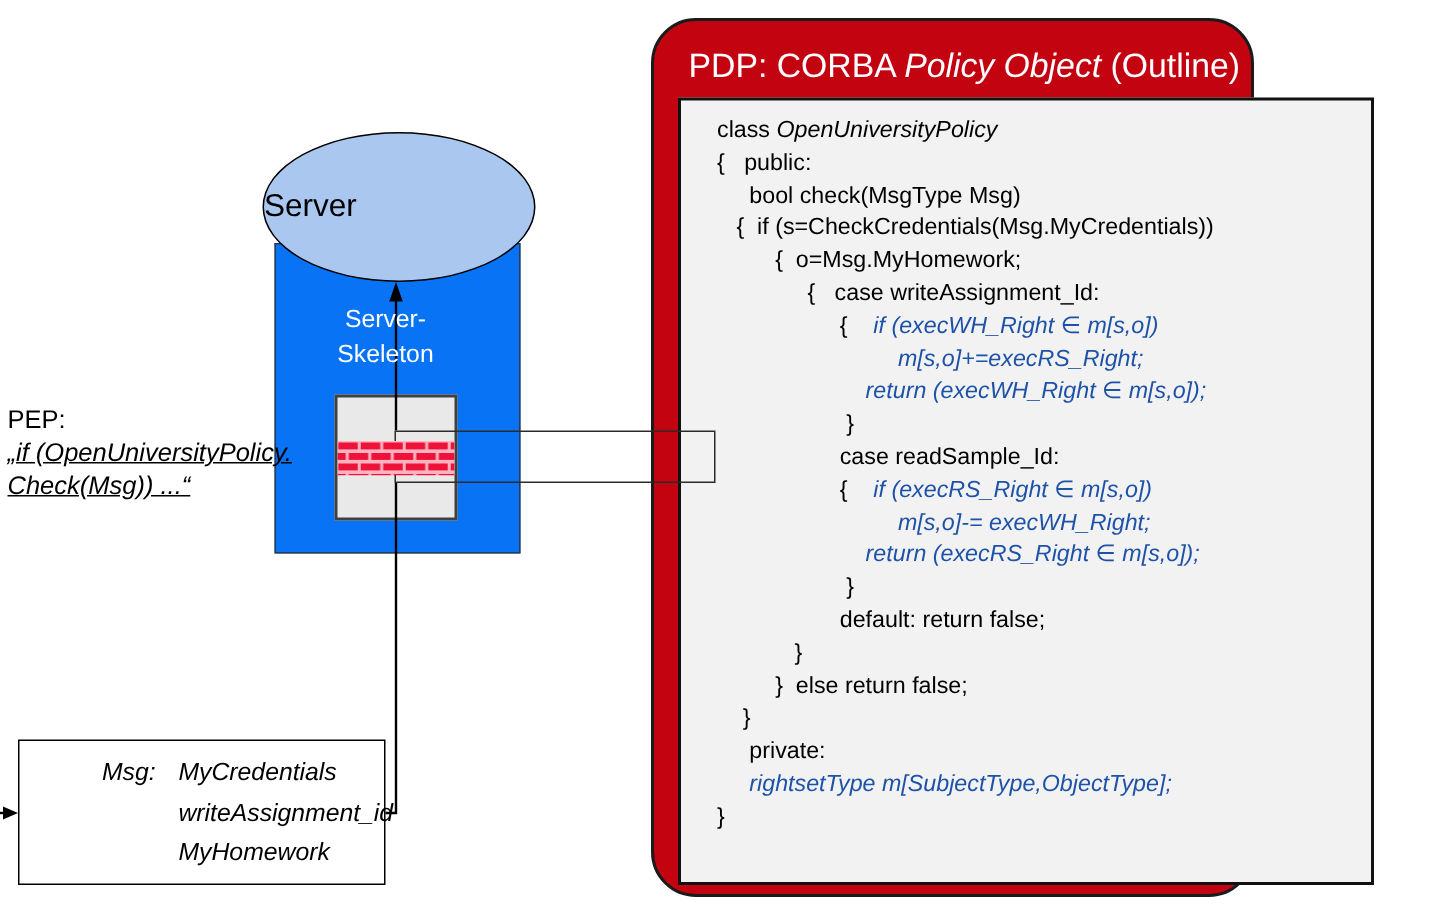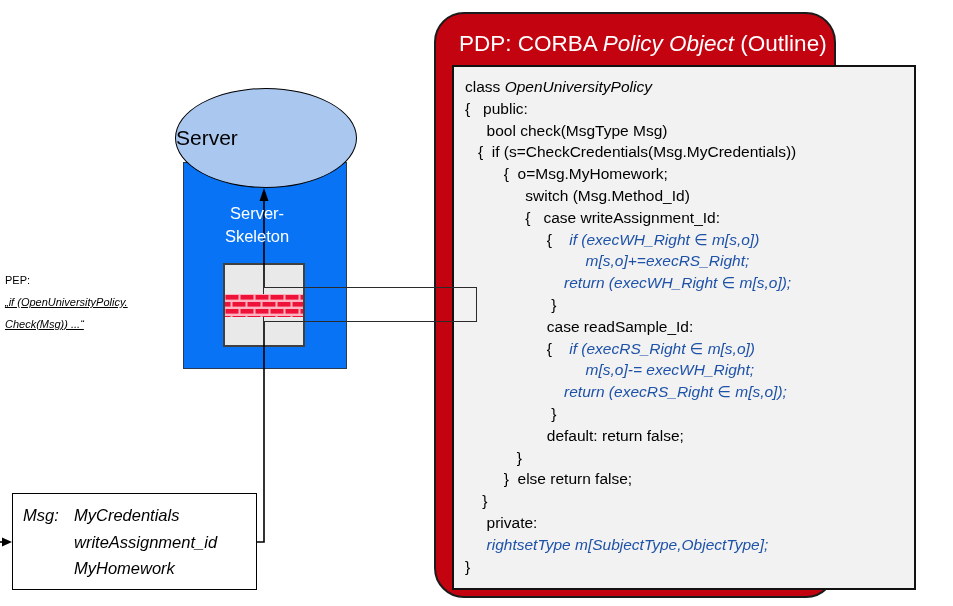--- a/index.html
+++ b/index.html
@@ -15,39 +15,39 @@
   .server-label{font-size:21px;color:#000;}
   .skeleton-label{position:absolute;left:183px;top:202px;width:148px;text-align:center;
              color:#fff;font-size:16.5px;line-height:23px;z-index:6;}
   .gray-box{position:absolute;left:223px;top:263px;width:82px;height:84px;
              background:#e9e9e9;border:2px solid #404040;box-sizing:border-box;z-index:2;}
   .bricks{position:absolute;left:225px;top:294px;width:78px;height:23px;z-index:5;}
   .callout{position:absolute;left:263px;top:287px;width:214px;height:35px;
              border:1.5px solid #2b2b2b;box-sizing:border-box;background:transparent;z-index:4;}
   .lines-overlay{position:absolute;left:0;top:0;width:953px;height:606px;z-index:3;pointer-events:none;}
 
-  .pep-text{position:absolute;left:5px;top:269px;width:240px;font-size:11px;line-height:22px;
+  .pep-text{position:absolute;left:5px;top:269px;width:240px;font-size:17px;line-height:22px;
              white-space:nowrap;z-index:6;}
   .pep-text .it{font-style:italic;text-decoration:underline;}
 
   .msg-box{position:absolute;left:12px;top:493px;width:245px;height:97px;background:#fff;
              border:1.6px solid #000;box-sizing:border-box;z-index:1;font-style:italic;
-             font-size:16.5px;line-height:26.5px;padding-top:8px;}
+             font-size:16.5px;line-height:26.5px;padding-top:8px;padding-left:45px;}
   .msg-line{padding-left:61px;position:relative;}
   .msg-prefix{position:absolute;left:10px;top:0;}
 
   
   .pdp-panel{position:absolute;left:434px;top:12px;width:402px;height:586px;
              background:#c40310;border:2px solid #1b1b1b;border-radius:30px;box-sizing:border-box;z-index:1;}
   .pdp-title{position:absolute;left:23px;top:17px;color:#fff;font-size:22.5px;white-space:nowrap;}
   .pdp-title .it{font-style:italic;}
   .code-box{position:absolute;left:16px;top:51px;width:464px;height:525px;
              background:#f2f2f2;border:2px solid #111;box-sizing:border-box;overflow:hidden;}
   .code{padding:9px 0 0 11px;font-size:15.5px;line-height:21.8px;}
-  .code-line{white-space:pre;}
+  .code-line{white-space:pre;margin-left:13px;}
   .seg-k{color:#000;font-style:normal;}
   .seg-ki{color:#000;font-style:italic;}
   .seg-b{color:#1e52a8;font-style:italic;}
 </style>
 </head>
 <body>
 
 <div id="canvas">
 
   <div class="blue-rect"></div>
@@ -110,21 +110,20 @@
     <div class="pdp-title">
       <span>PDP: CORBA </span><span class="it">Policy Object</span><span> (Outline)</span>
     </div>
     <div class="code-box">
       <div class="code">
           <div class="code-line"><span class="seg-k">class </span><span class="seg-ki">OpenUniversityPolicy</span></div>
           <div class="code-line"><span class="seg-k">{   public:</span></div>
           <div class="code-line"><span class="seg-k">     bool check(MsgType Msg)</span></div>
           <div class="code-line"><span class="seg-k">   {  if (s=CheckCredentials(Msg.MyCredentials))</span></div>
           <div class="code-line"><span class="seg-k">         {  o=Msg.MyHomework;</span></div>
-          <div class="code-line"><span class="seg-k">              switch (Msg.Method_Id)</span></div>
           <div class="code-line"><span class="seg-k">              {   case writeAssignment_Id:</span></div>
           <div class="code-line"><span class="seg-k">                   {    </span><span class="seg-b">if (execWH_Right ∈ m[s,o])</span></div>
           <div class="code-line"><span class="seg-k">                            </span><span class="seg-b">m[s,o]+=execRS_Right;</span></div>
           <div class="code-line"><span class="seg-k">                       </span><span class="seg-b">return (execWH_Right ∈ m[s,o]);</span></div>
           <div class="code-line"><span class="seg-k">                    }</span></div>
           <div class="code-line"><span class="seg-k">                   case readSample_Id:</span></div>
           <div class="code-line"><span class="seg-k">                   {    </span><span class="seg-b">if (execRS_Right ∈ m[s,o])</span></div>
           <div class="code-line"><span class="seg-k">                            </span><span class="seg-b">m[s,o]-= execWH_Right;</span></div>
           <div class="code-line"><span class="seg-k">                       </span><span class="seg-b">return (execRS_Right ∈ m[s,o]);</span></div>
           <div class="code-line"><span class="seg-k">                    }</span></div>

